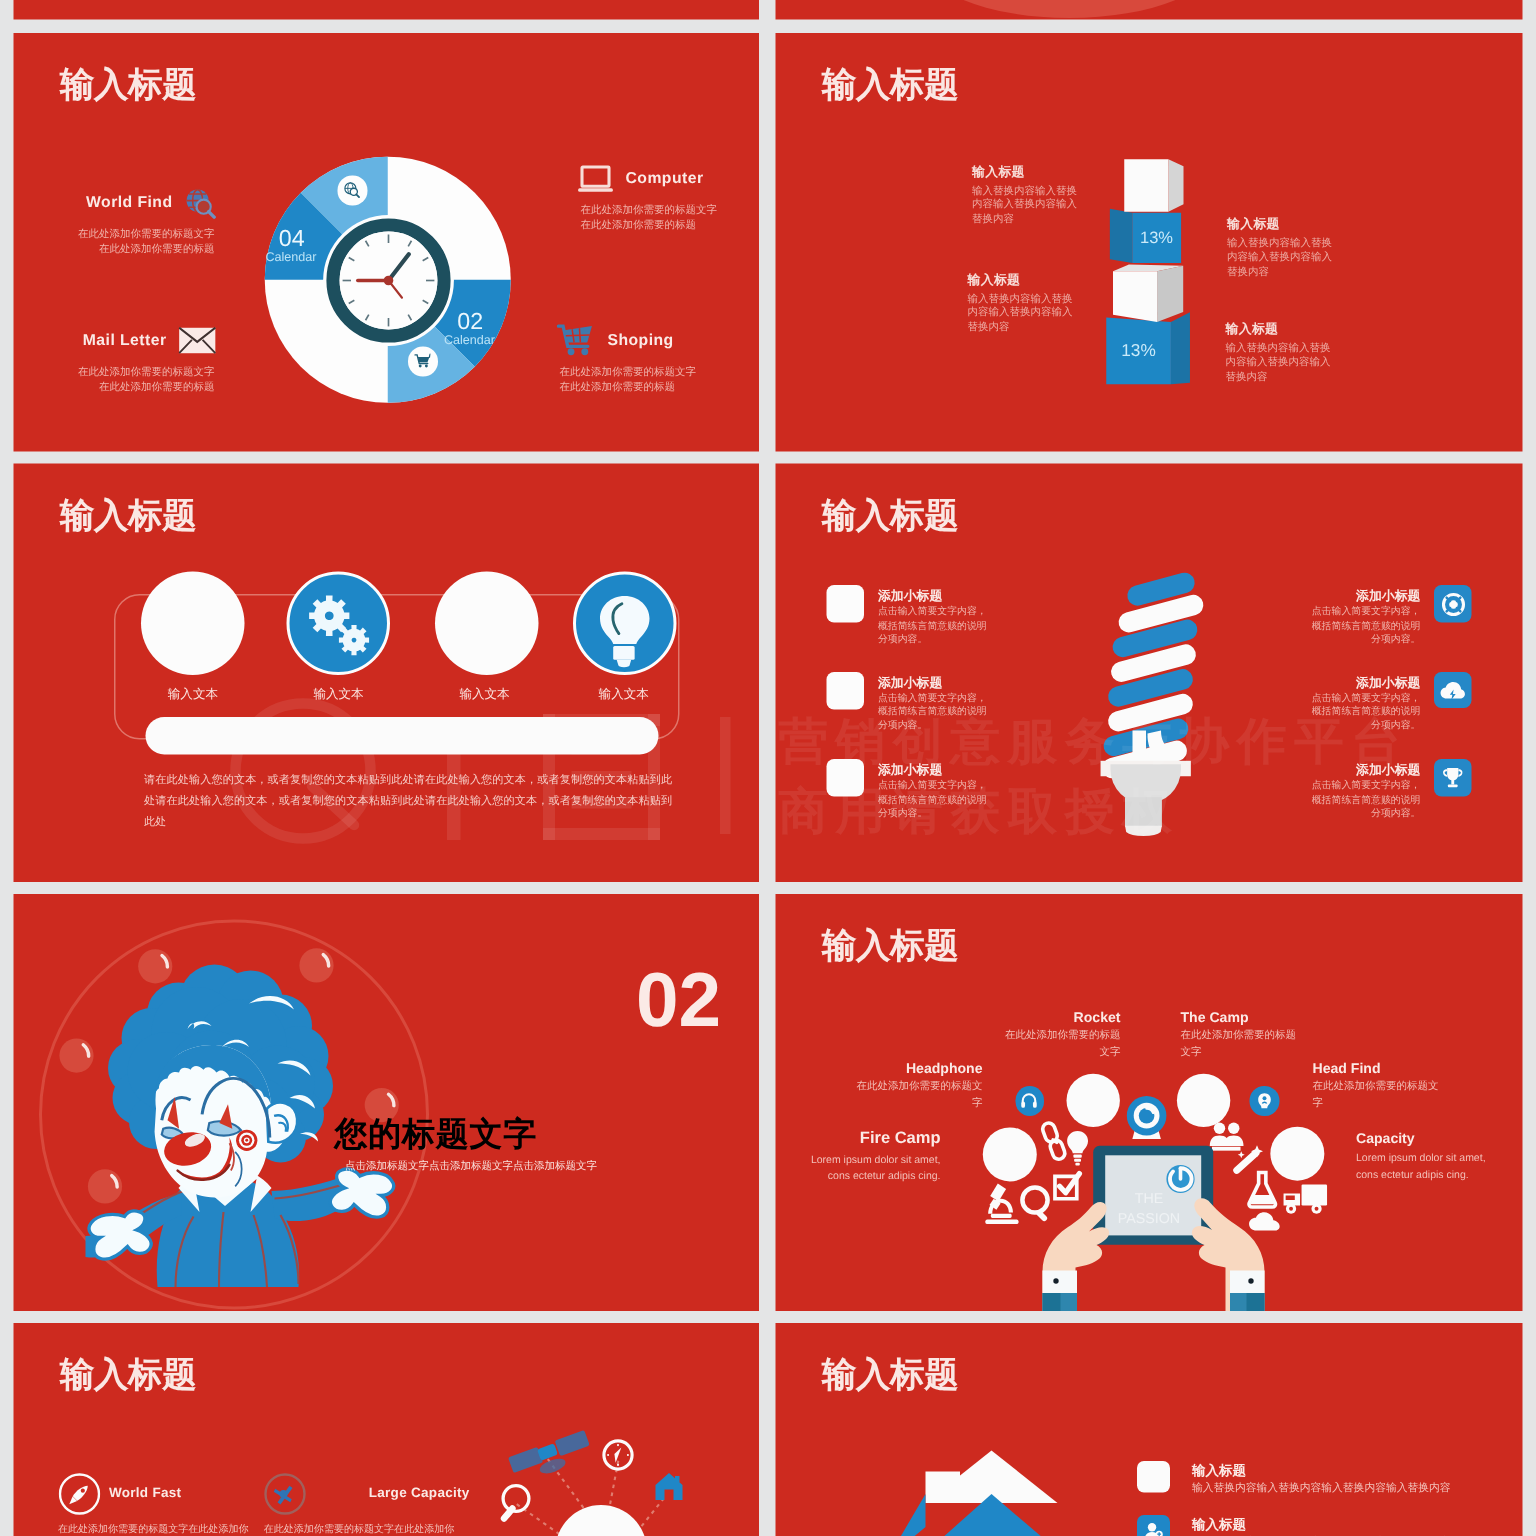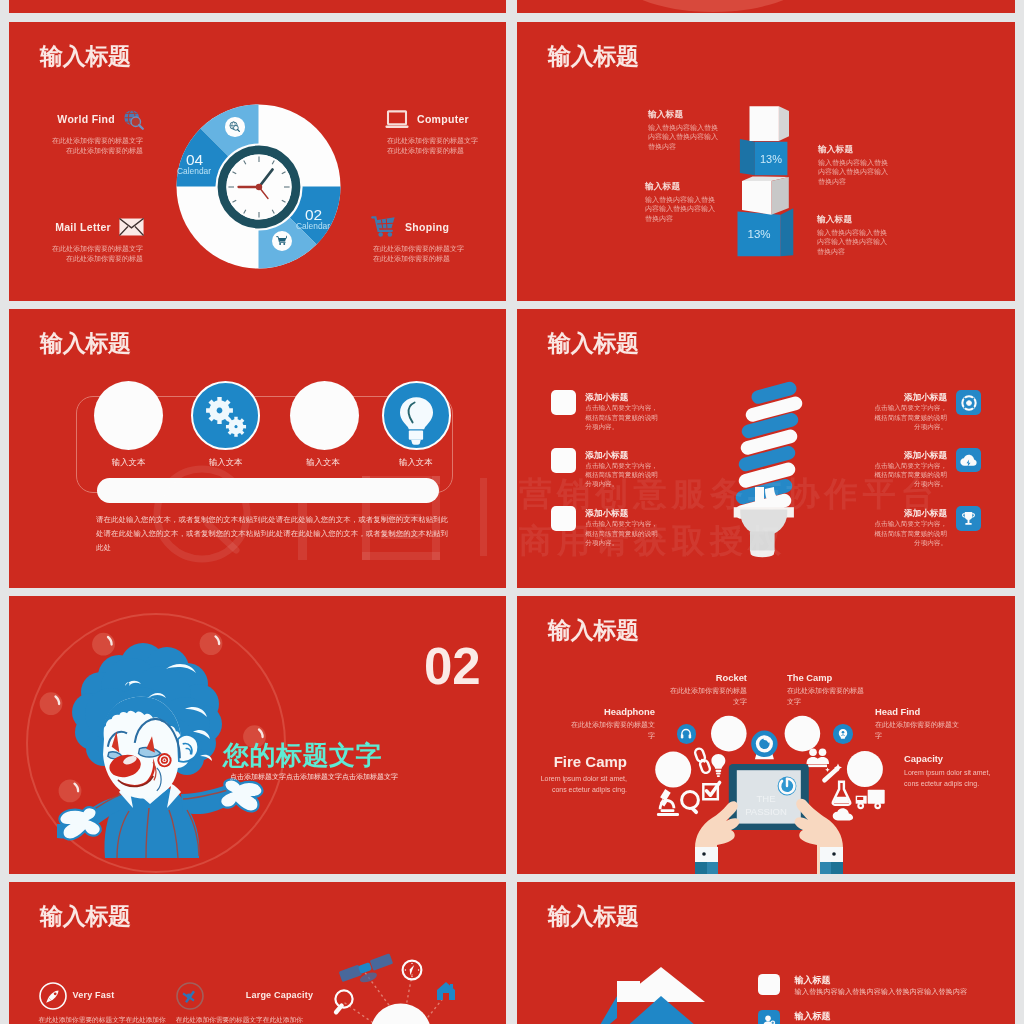--- a/index.html
+++ b/index.html
@@ -87,21 +87,21 @@
     </svg>
     <div style="position:absolute;left:263px;top:209px;width:19.8px;height:19.8px;border-radius:50%;background:#fdfdfd;"></div>
     <svg style="position:absolute;left:267.4px;top:213.4px;" width="11" height="11" viewBox="0 0 24 24">
       <path d="M1.5,3.5 L4.5,3.5 L7.6,16 L20,16" fill="none" stroke="#1f5f79" stroke-width="2" stroke-linecap="round"></path>
       <path d="M5.4,6.5 L22.5,6.5 L19.6,14 L7.4,14 Z" fill="#1f5f79"></path>
       <path d="M22.5,6.5 L23.5,2.5" stroke="#1f5f79" stroke-width="2" fill="none" stroke-linecap="round"></path>
       <circle cx="9" cy="19.6" r="2.1" fill="#1f5f79"></circle>
       <circle cx="18" cy="19.6" r="2.1" fill="#1f5f79"></circle>
     </svg>
 
-    <div style="position:absolute;left:25px;top:86px;width:110px;">
+    <div style="position:absolute;left:25px;top:102px;width:110px;">
       <div style="display:flex;align-items:center;justify-content:flex-end;gap:8px;height:22px;">
         <span style="font-size:10.5px;font-weight:bold;color:#fbeae6;letter-spacing:0.3px;white-space:nowrap;">World Find</span>
         <svg width="21" height="21" viewBox="0 0 24 24">
           <circle cx="10" cy="10" r="8.4" fill="#4a79b5" stroke="#4a79b5" stroke-width="0"></circle>
           <g stroke="#b33b33" stroke-width="1.2" fill="none">
             <ellipse cx="10" cy="10" rx="3.8" ry="8.4"></ellipse>
             <line x1="1.6" y1="10" x2="18.4" y2="10"></line>
             <line x1="3.4" y1="5" x2="16.6" y2="5"></line>
             <line x1="3.4" y1="15" x2="16.6" y2="15"></line>
           </g>
@@ -463,21 +463,21 @@
       <g fill="#f4fbfe">
         <path d="M116,90 C120,84 128,83 132,88 C128,86 123,86 120,90 C122,85 117,85 116,90 Z"></path>
         <path d="M157,73 C167,65 182,67 187,77 C179,70 166,70 157,73 Z"></path>
         <path d="M139,102 C145,95 154,96 157,102 C152,98 145,98 139,102 Z"></path>
         <path d="M176,113 C186,108 196,113 198,121 C191,114 183,113 176,113 Z"></path>
         <path d="M184,136 C192,131 200,136 201,143 C195,138 189,136 184,136 Z"></path>
         <path d="M191,160 C197,157 203,160 203,165 C199,161 195,160 191,160 Z"></path>
       </g>
     </svg>
     <div style="position:absolute;left:415px;top:45px;font-size:51px;font-weight:bold;color:#fbeae6;letter-spacing:0px;line-height:51px;">02</div>
-    <div style="position:absolute;left:214px;top:147px;font-size:26px;font-weight:bold;color:#5eead4;letter-spacing:0.5px;line-height:25px;">您的标题文字</div>
+    <div style="position:absolute;left:214px;top:147px;font-size:22px;font-weight:bold;color:#000000;letter-spacing:0.5px;line-height:25px;">您的标题文字</div>
     <div style="position:absolute;left:221px;top:175.5px;font-size:7px;color:#fae2de;letter-spacing:0px;">点击添加标题文字点击添加标题文字点击添加标题文字</div>
   </div>
 
   <div class="slide col-r r3">
     <div class="title">输入标题</div>
 
     <svg style="position:absolute;left:0px;top:0px;" width="498" height="278" viewBox="0 0 498 278">
       <g fill="#fbfbfb">
         <circle cx="211.8" cy="137.6" r="17.8"></circle>
         <circle cx="285.4" cy="137.6" r="17.8"></circle>
@@ -617,21 +617,21 @@
     </div>
     <div style="position:absolute;left:54px;top:110px;width:84px;text-align:right;">
       <div style="font-size:9.4px;font-weight:bold;color:#fbeae6;">Headphone</div>
       <div style="font-size:7px;line-height:10.5px;color:#f3c0b9;margin-top:3px;">在此处添加你需要的标题文字</div>
     </div>
     <div style="position:absolute;left:358px;top:110px;width:84px;text-align:left;">
       <div style="font-size:9.4px;font-weight:bold;color:#fbeae6;">Head Find</div>
       <div style="font-size:7px;line-height:10.5px;color:#f3c0b9;margin-top:3px;">在此处添加你需要的标题文字</div>
     </div>
     <div style="position:absolute;left:20px;top:157px;width:90px;text-align:right;">
-      <div style="font-size:15px;font-weight:bold;color:#fbeae6;">Fire Camp</div>
+      <div style="font-size:11px;font-weight:bold;color:#fbeae6;">Fire Camp</div>
       <div style="font-size:7px;line-height:11px;color:#f3c0b9;margin-top:3px;">Lorem ipsum dolor sit amet, cons ectetur adipis cing.</div>
     </div>
     <div style="position:absolute;left:387px;top:157px;width:90px;text-align:left;">
       <div style="font-size:9.4px;font-weight:bold;color:#fbeae6;">Capacity</div>
       <div style="font-size:7px;line-height:11px;color:#f3c0b9;margin-top:3px;">Lorem ipsum dolor sit amet, cons ectetur adipis cing.</div>
     </div>
 
     <div style="position:absolute;left:159.6px;top:128.3px;width:19.6px;height:19.6px;border-radius:50%;background:#1f87c7;"></div>
     <svg style="position:absolute;left:163.4px;top:132.1px;" width="12" height="12" viewBox="0 0 20 20">
       <path d="M3,12 L3,10 C3,5.6 6.2,2.5 10,2.5 C13.8,2.5 17,5.6 17,10 L17,12" fill="none" stroke="#fbfbfb" stroke-width="2.3"></path>
@@ -692,21 +692,21 @@
     </svg>
 
     <div style="position:absolute;left:29.6px;top:99.6px;">
       <svg style="position:absolute;left:0;top:0;" width="28" height="28" viewBox="0 0 28 28">
         <circle cx="14" cy="14" r="13" fill="none" stroke="#fbfbfb" stroke-width="1.6"></circle>
         <path d="M19.5,8.5 C19.5,12 16,16.5 12.5,18.5 L9.5,15.5
                  C11.5,12 16,8.5 19.5,8.5 Z" fill="#fbfbfb"></path>
         <path d="M9.4,15.6 L7.2,20.8 L12.4,18.6 Z" fill="#fbfbfb"></path>
         <circle cx="16.2" cy="11.8" r="1.4" fill="#cd2a1f"></circle>
       </svg>
-      <div style="position:absolute;left:34px;top:8.5px;font-size:9px;font-weight:bold;color:#fbeae6;white-space:nowrap;letter-spacing:0.2px;">Very Fast</div>
+      <div style="position:absolute;left:34px;top:8.5px;font-size:9px;font-weight:bold;color:#fbeae6;white-space:nowrap;letter-spacing:0.2px;">World Fast</div>
       <div style="position:absolute;left:0px;top:32px;width:180px;font-size:6.7px;line-height:11px;color:#f3c4bd;white-space:nowrap;">在此处添加你需要的标题文字在此处添加你</div>
     </div>
     <div style="position:absolute;left:166.8px;top:99.6px;">
       <svg style="position:absolute;left:0;top:0;" width="28" height="28" viewBox="0 0 28 28">
         <circle cx="14" cy="14" r="13" fill="none" stroke="#a0605c" stroke-width="1.6"></circle>
         <g fill="#2f74b5">
           <path d="M9,19.5 L17,8.5 L19,10 L11,21 Z"></path>
           <path d="M7.5,10.5 L18.5,17.5 L17.5,19.5 L6.5,12.5 Z"></path>
           <circle cx="13" cy="14" r="2.6"></circle>
         </g>

